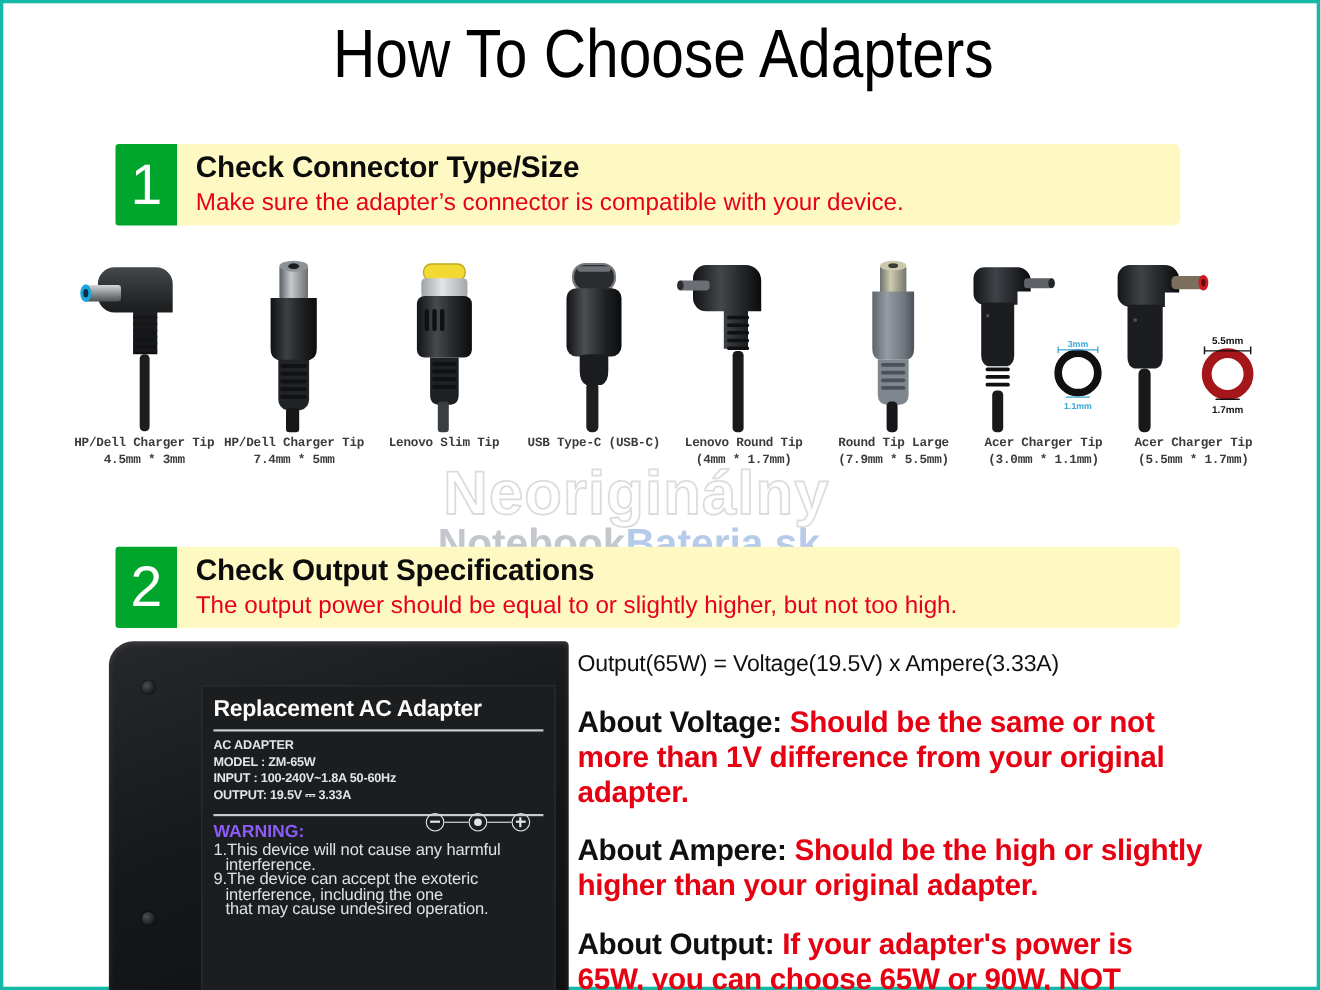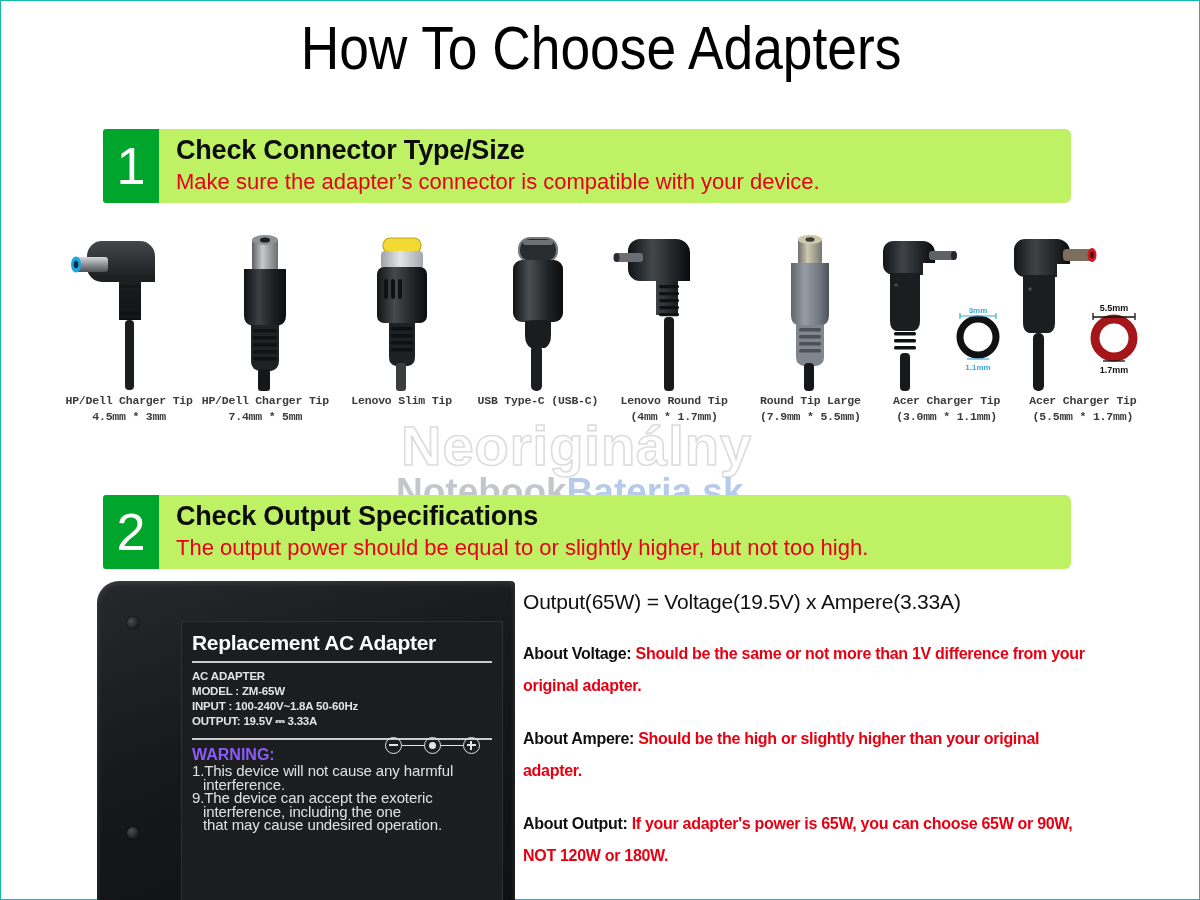--- a/index.html
+++ b/index.html
@@ -12,21 +12,21 @@
     height: 900px;
     position: relative;
     overflow: hidden;
     font-family: "Liberation Sans", sans-serif;
     -webkit-font-smoothing: antialiased;
   }
   .page {
     position: absolute;
     inset: 0;
     background: #fff;
-    border: 1px solid #14b8a6;
+    border: 3px solid #14b8a6;
     box-sizing: border-box;
   }
 
   
   .title {
     position: absolute;
     top: 14px;
     left: 0;
     width: 1200px;
     text-align: center;
@@ -53,21 +53,21 @@
     color: #fff;
     font-size: 52px;
     line-height: 74px;
     text-align: center;
     font-family: "Liberation Sans Narrow", "Liberation Sans", sans-serif;
     font-weight: 400;
     border-radius: 3px 0 0 3px;
     flex: 0 0 56px;
   }
   .step-bar .bar-body {
-    background: #bef264;
+    background: #fef9c3;
     flex: 1 1 auto;
     border-radius: 0 6px 6px 0;
     padding: 4px 0 0 17px;
     box-sizing: border-box;
   }
   .step-bar .bar-title {
     font-size: 27px;
     font-weight: bold;
     color: #0c0c0c;
     font-family: "Liberation Sans Narrow", "Liberation Sans", sans-serif;
@@ -239,21 +239,21 @@
   .spec-eq {
     font-size: 21px;
     color: #111;
     font-family: "Liberation Sans", sans-serif;
     line-height: 30px;
     letter-spacing: -0.2px;
     white-space: nowrap;
   }
   .spec-para {
     margin-top: 21px;
-    font-size: 16px;
+    font-size: 27px;
     font-family: "Liberation Sans", sans-serif;
     line-height: 32px;
     letter-spacing: -0.3px;
   }
   .spec-para .k { color: #101010; font-weight: bold; }
   .spec-para .v { color: #e60012; font-weight: bold; }
 </style>
 </head>
 <body>
 

